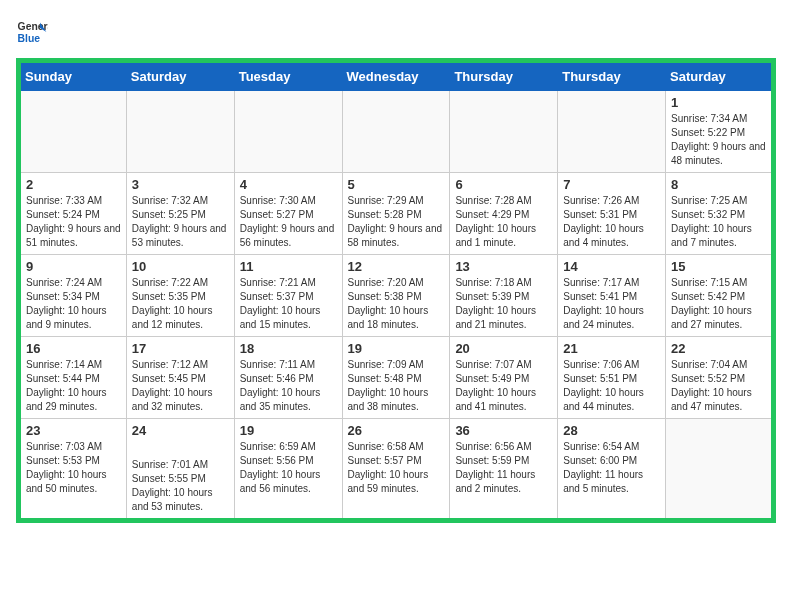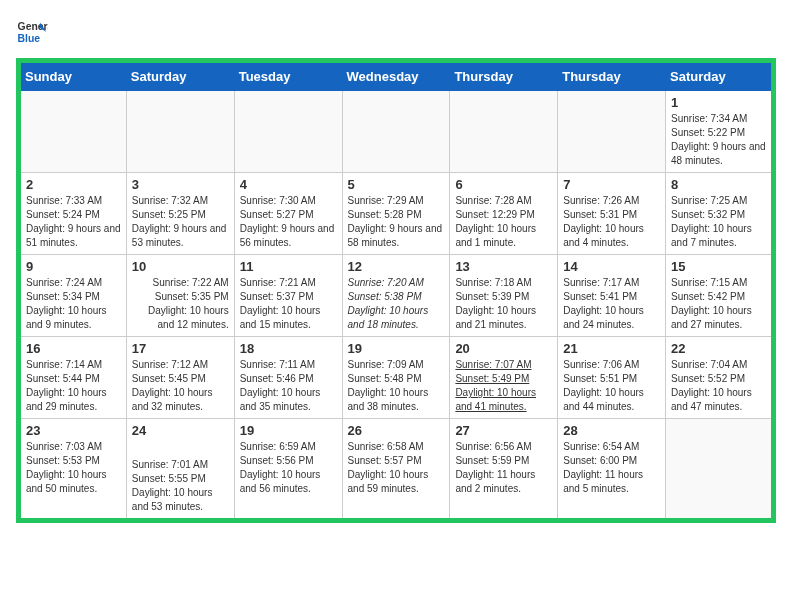--- a/index.html
+++ b/index.html
@@ -142,21 +142,21 @@
         </td>
         <td>
           <span class="day-num">5</span>
           <div class="day-info" style="white-space: pre-line;">Sunrise: 7:29 AM
 Sunset: 5:28 PM
 Daylight: 9 hours and 58 minutes.</div>
         </td>
         <td>
           <span class="day-num">6</span>
           <div class="day-info" style="white-space: pre-line;">Sunrise: 7:28 AM
-Sunset: 12:29 PM
+Sunset: 4:29 PM
 Daylight: 10 hours and 1 minute.</div>
         </td>
         <td>
           <span class="day-num">7</span>
           <div class="day-info" style="white-space: pre-line;">Sunrise: 7:26 AM
 Sunset: 5:31 PM
 Daylight: 10 hours and 4 minutes.</div>
         </td>
         <td>
           <span class="day-num">8</span>
@@ -167,33 +167,33 @@
       </tr>
       <tr>
         <td>
           <span class="day-num">9</span>
           <div class="day-info" style="white-space: pre-line;">Sunrise: 7:24 AM
 Sunset: 5:34 PM
 Daylight: 10 hours and 9 minutes.</div>
         </td>
         <td>
           <span class="day-num">10</span>
-          <div class="day-info" style="white-space: pre-line; text-align: right;">Sunrise: 7:22 AM
+          <div class="day-info" style="white-space: pre-line;">Sunrise: 7:22 AM
 Sunset: 5:35 PM
 Daylight: 10 hours and 12 minutes.</div>
         </td>
         <td>
           <span class="day-num">11</span>
           <div class="day-info" style="white-space: pre-line;">Sunrise: 7:21 AM
 Sunset: 5:37 PM
 Daylight: 10 hours and 15 minutes.</div>
         </td>
         <td>
           <span class="day-num">12</span>
-          <div class="day-info" style="white-space: pre-line; font-style: italic;">Sunrise: 7:20 AM
+          <div class="day-info" style="white-space: pre-line;">Sunrise: 7:20 AM
 Sunset: 5:38 PM
 Daylight: 10 hours and 18 minutes.</div>
         </td>
         <td>
           <span class="day-num">13</span>
           <div class="day-info" style="white-space: pre-line;">Sunrise: 7:18 AM
 Sunset: 5:39 PM
 Daylight: 10 hours and 21 minutes.</div>
         </td>
         <td>
@@ -229,21 +229,21 @@
 Daylight: 10 hours and 35 minutes.</div>
         </td>
         <td>
           <span class="day-num">19</span>
           <div class="day-info" style="white-space: pre-line;">Sunrise: 7:09 AM
 Sunset: 5:48 PM
 Daylight: 10 hours and 38 minutes.</div>
         </td>
         <td>
           <span class="day-num">20</span>
-          <div class="day-info" style="white-space: pre-line; text-decoration: underline;">Sunrise: 7:07 AM
+          <div class="day-info" style="white-space: pre-line;">Sunrise: 7:07 AM
 Sunset: 5:49 PM
 Daylight: 10 hours and 41 minutes.</div>
         </td>
         <td>
           <span class="day-num">21</span>
           <div class="day-info" style="white-space: pre-line;">Sunrise: 7:06 AM
 Sunset: 5:51 PM
 Daylight: 10 hours and 44 minutes.</div>
         </td>
         <td>
@@ -272,21 +272,21 @@
 Sunset: 5:56 PM
 Daylight: 10 hours and 56 minutes.</div>
         </td>
         <td>
           <span class="day-num">26</span>
           <div class="day-info" style="white-space: pre-line;">Sunrise: 6:58 AM
 Sunset: 5:57 PM
 Daylight: 10 hours and 59 minutes.</div>
         </td>
         <td>
-          <span class="day-num">27</span>
+          <span class="day-num">36</span>
           <div class="day-info" style="white-space: pre-line;">Sunrise: 6:56 AM
 Sunset: 5:59 PM
 Daylight: 11 hours and 2 minutes.</div>
         </td>
         <td>
           <span class="day-num">28</span>
           <div class="day-info" style="white-space: pre-line;">Sunrise: 6:54 AM
 Sunset: 6:00 PM
 Daylight: 11 hours and 5 minutes.</div>
         </td>

